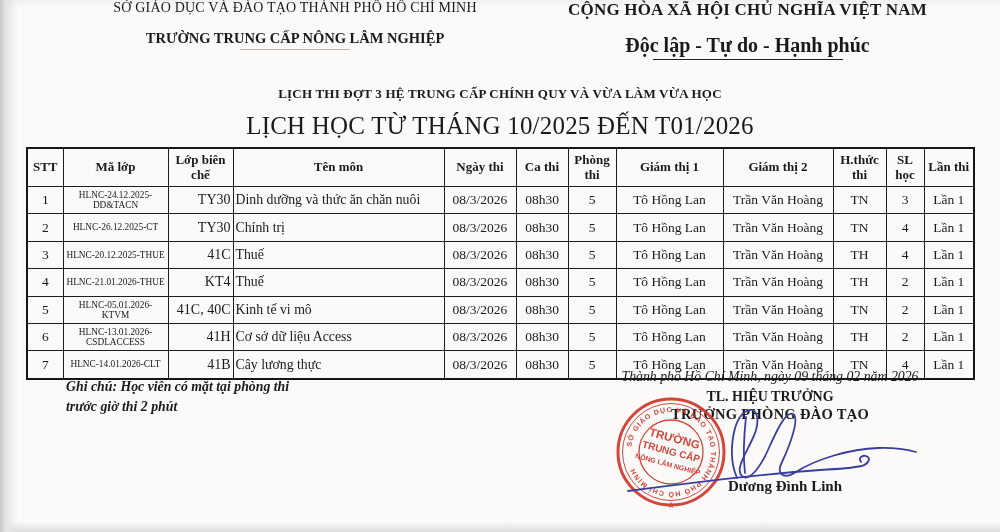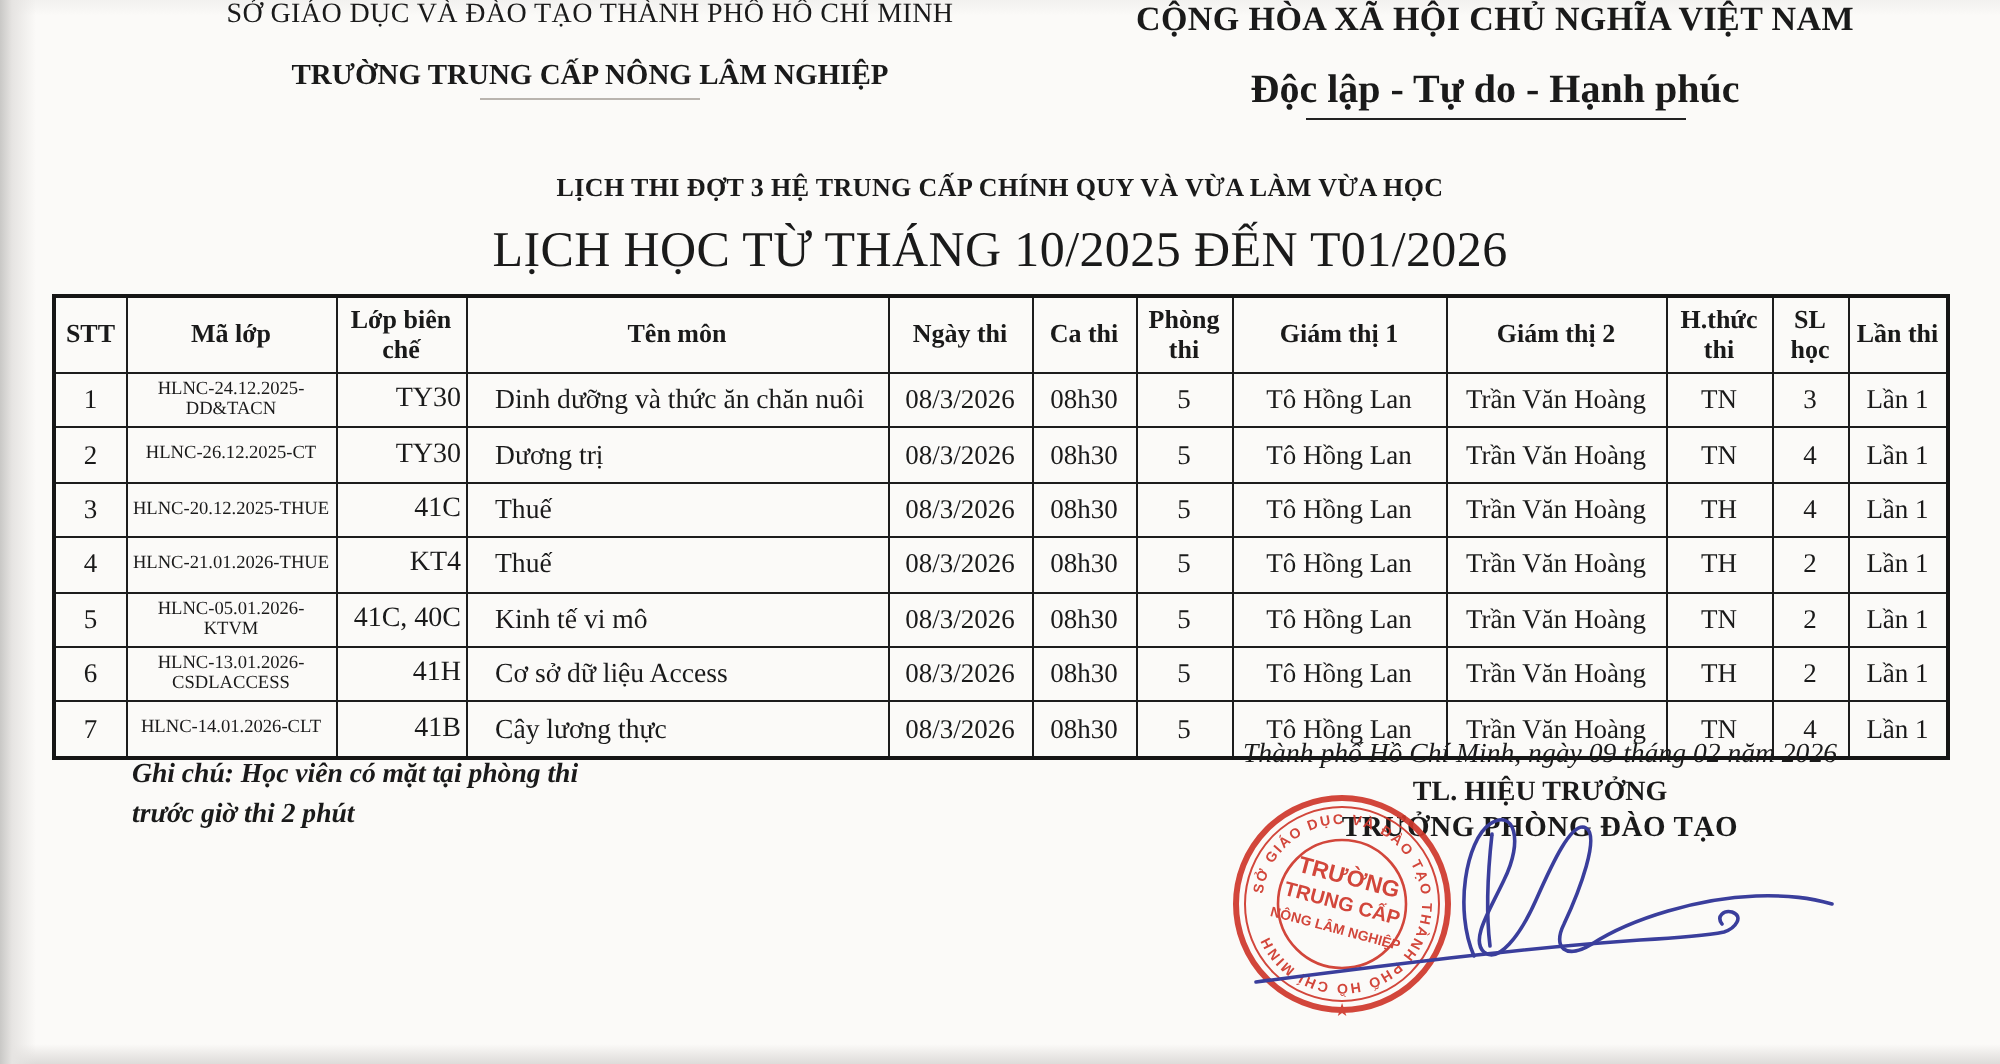--- a/index.html
+++ b/index.html
@@ -33,21 +33,21 @@
     border:2px solid #161616;
   }
   .schedule th,.schedule td{
     border:1.4px solid #1d1d1d;overflow:hidden;
     vertical-align:middle;padding:0 2px;
   }
   .schedule th{height:37px;font-size:13px;font-weight:bold;text-align:center;line-height:1.12;}
   .schedule td{height:24.4px;font-size:13.5px;text-align:center;}
   td.c1{font-size:9.3px;line-height:1.1;padding:1px 2px;}
   td.c2{text-align:right;padding-left:4px;font-size:14px;}
-  td.c3{text-align:left;padding-left:14px;font-size:13.8px;}
+  td.c3{text-align:left;padding-left:2px;font-size:13.8px;}
   
   .note{position:absolute;left:66px;top:377px;font-size:13.8px;font-weight:bold;
     font-style:italic;line-height:1.45;}
   .place-date{position:absolute;left:570px;top:369px;width:400px;text-align:center;
     font-style:italic;font-size:13.8px;}
   .sign-title1{position:absolute;left:570px;top:389px;width:400px;text-align:center;
     font-weight:bold;font-size:14px;}
   .sign-title2{position:absolute;left:570px;top:406px;width:400px;text-align:center;
     font-weight:bold;font-size:14.5px;letter-spacing:.3px;}
   .signer-name{position:absolute;left:685px;top:478px;width:200px;text-align:center;
@@ -117,21 +117,21 @@
           <td class="c7">Tô Hồng Lan</td>
           <td class="c8">Trần Văn Hoàng</td>
           <td class="c9">TN</td>
           <td class="c10">3</td>
           <td class="c11">Lần 1</td>
         </tr>
         <tr>
           <td class="c0">2</td>
           <td class="c1">HLNC-26.12.2025-CT</td>
           <td class="c2">TY30</td>
-          <td class="c3">Dương trị</td>
+          <td class="c3">Chính trị</td>
           <td class="c4">08/3/2026</td>
           <td class="c5">08h30</td>
           <td class="c6">5</td>
           <td class="c7">Tô Hồng Lan</td>
           <td class="c8">Trần Văn Hoàng</td>
           <td class="c9">TN</td>
           <td class="c10">4</td>
           <td class="c11">Lần 1</td>
         </tr>
         <tr>
@@ -208,20 +208,21 @@
   </table>
 
   <div class="note">
     <div>Ghi chú: Học viên có mặt tại phòng thi</div>
     <div>trước giờ thi 2 phút</div>
   </div>
 
   <div class="place-date">Thành phố Hồ Chí Minh, ngày 09 tháng 02 năm 2026</div>
   <div class="sign-title1">TL. HIỆU TRƯỞNG</div>
   <div class="sign-title2">TRƯỞNG PHÒNG ĐÀO TẠO</div>
+  <div class="signer-name">Dương Đình Linh</div>
 
   <svg class="stamp-svg" width="120" height="120" viewBox="0 0 120 120">
     <g fill="none" stroke="#cf372b">
       <circle cx="60" cy="60" r="53" stroke-width="3"></circle>
       <circle cx="60" cy="60" r="48.5" stroke-width="1"></circle>
       <circle cx="60" cy="60" r="32" stroke-width="1.3"></circle>
     </g>
     <defs>
       <path id="ringPath" d="M 20,60 A 40,40 0 1 1 100,60 A 40,40 0 1 1 20,60"></path>
     </defs>

